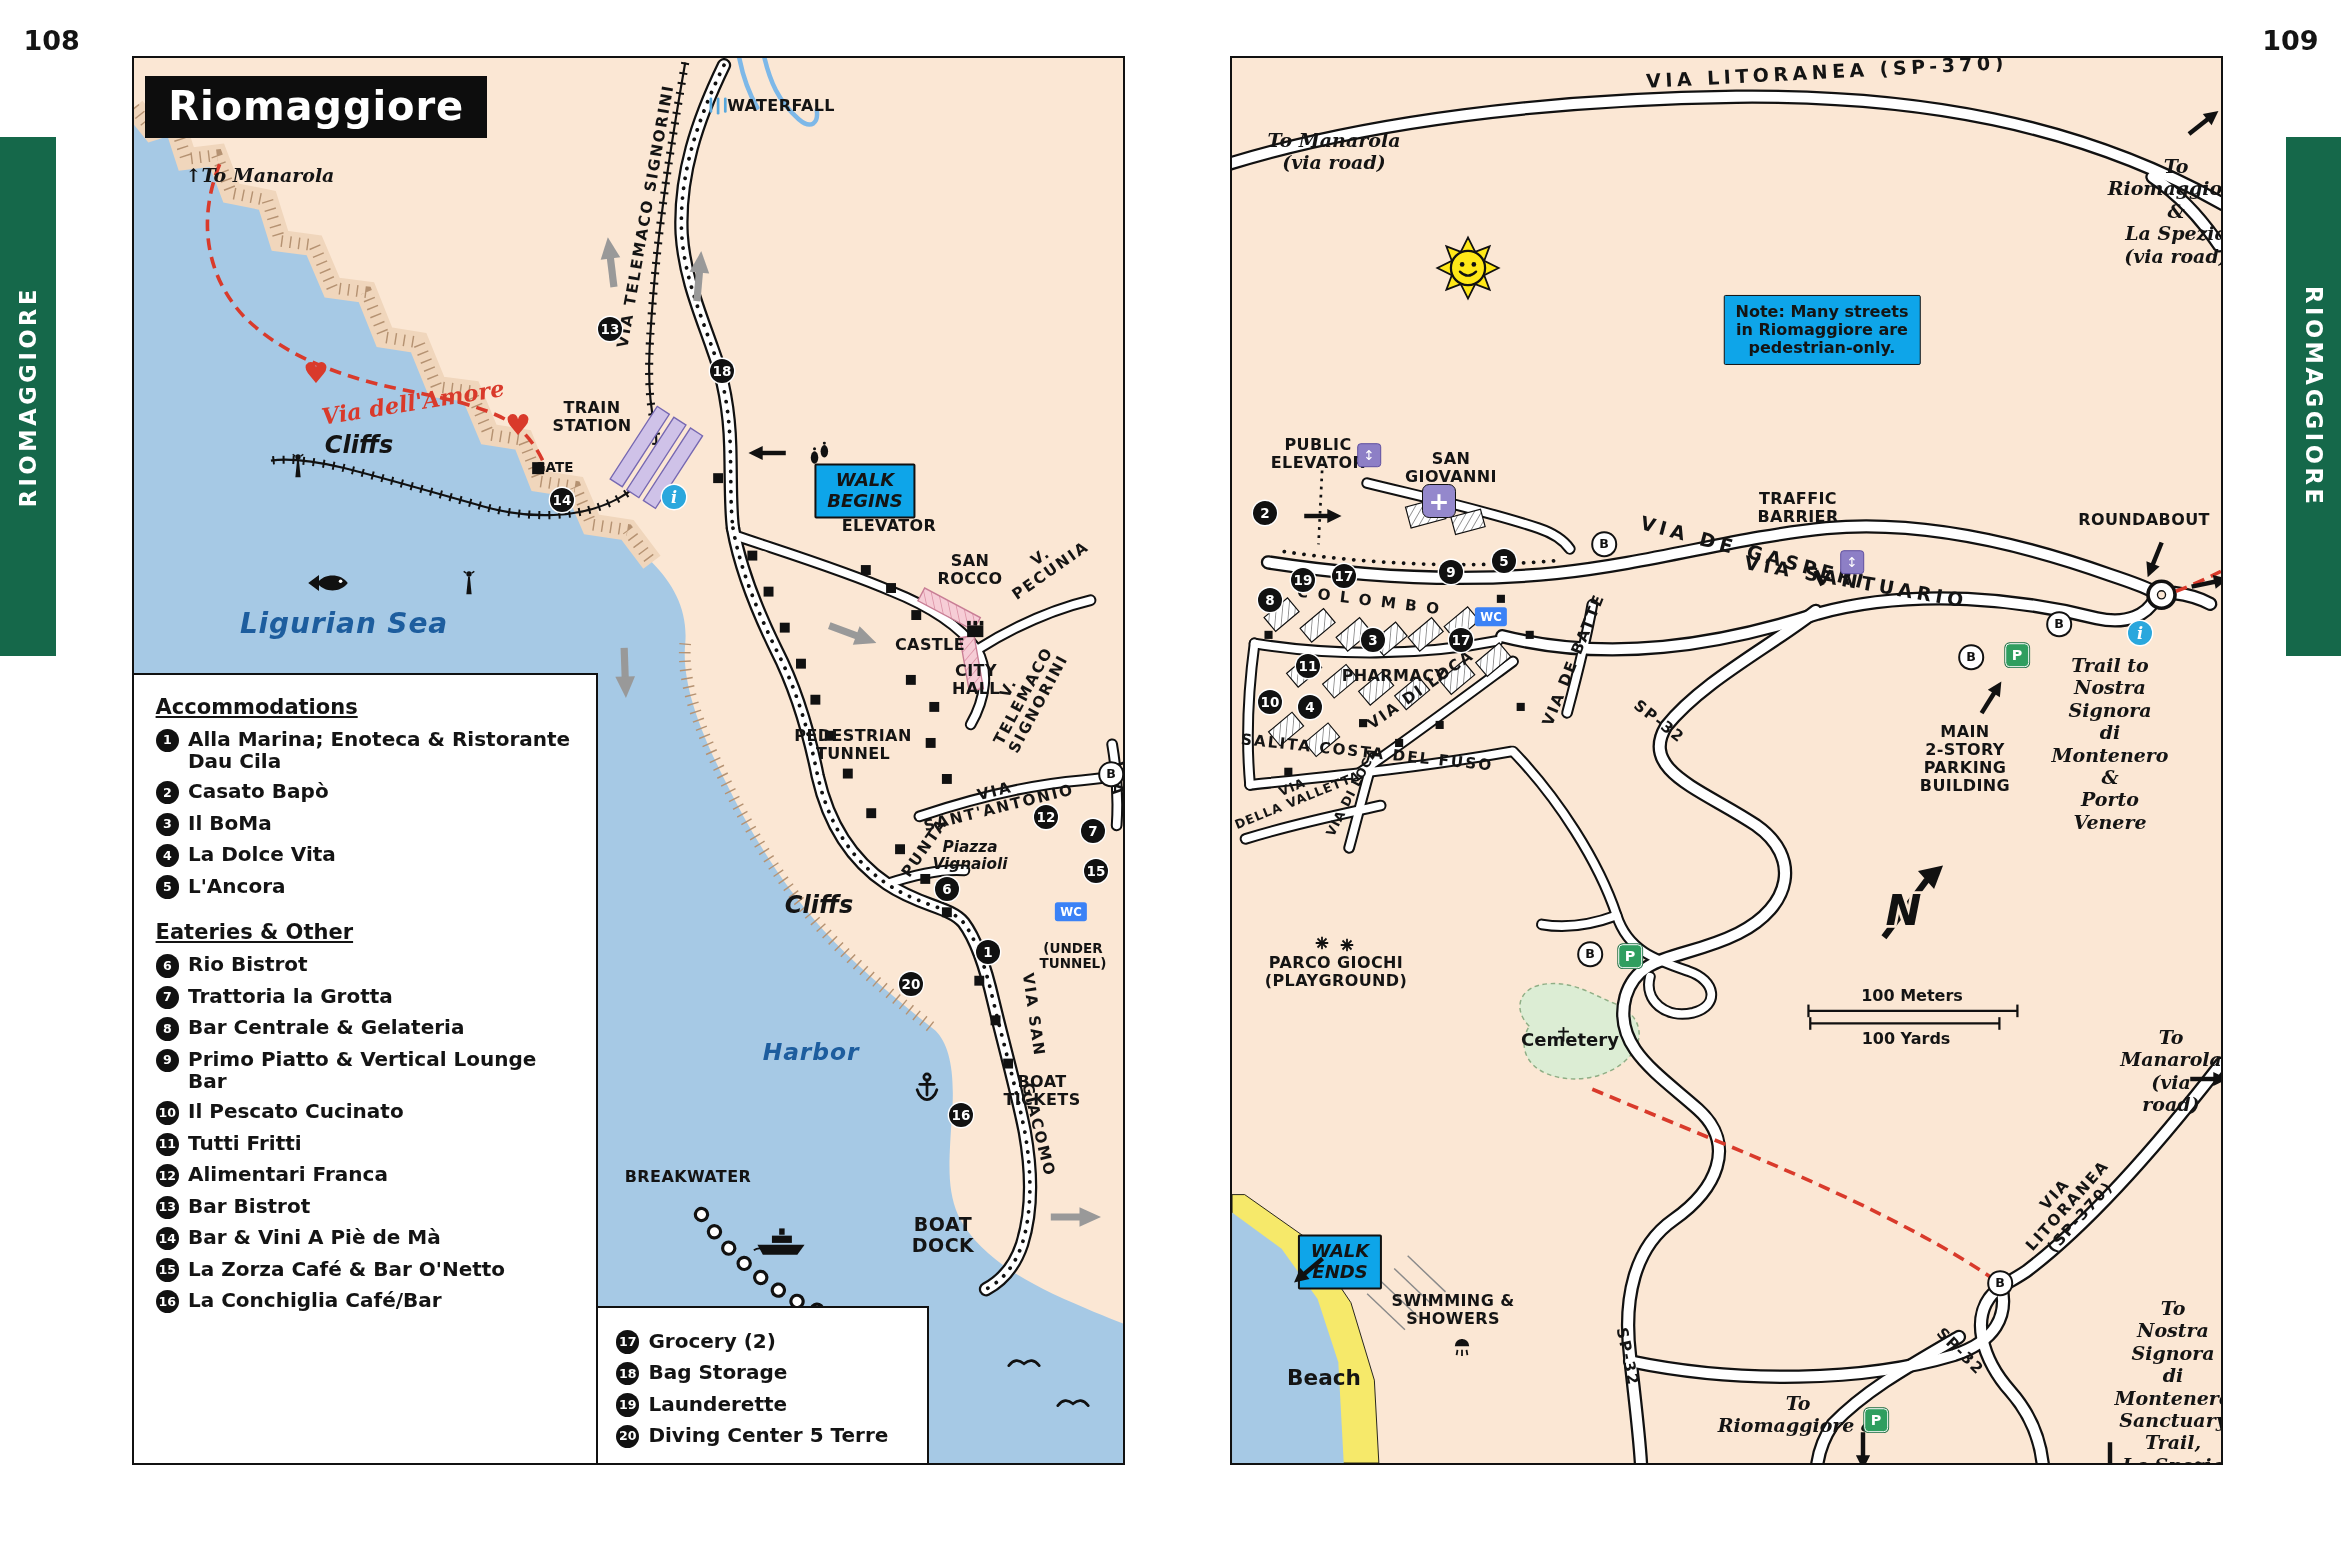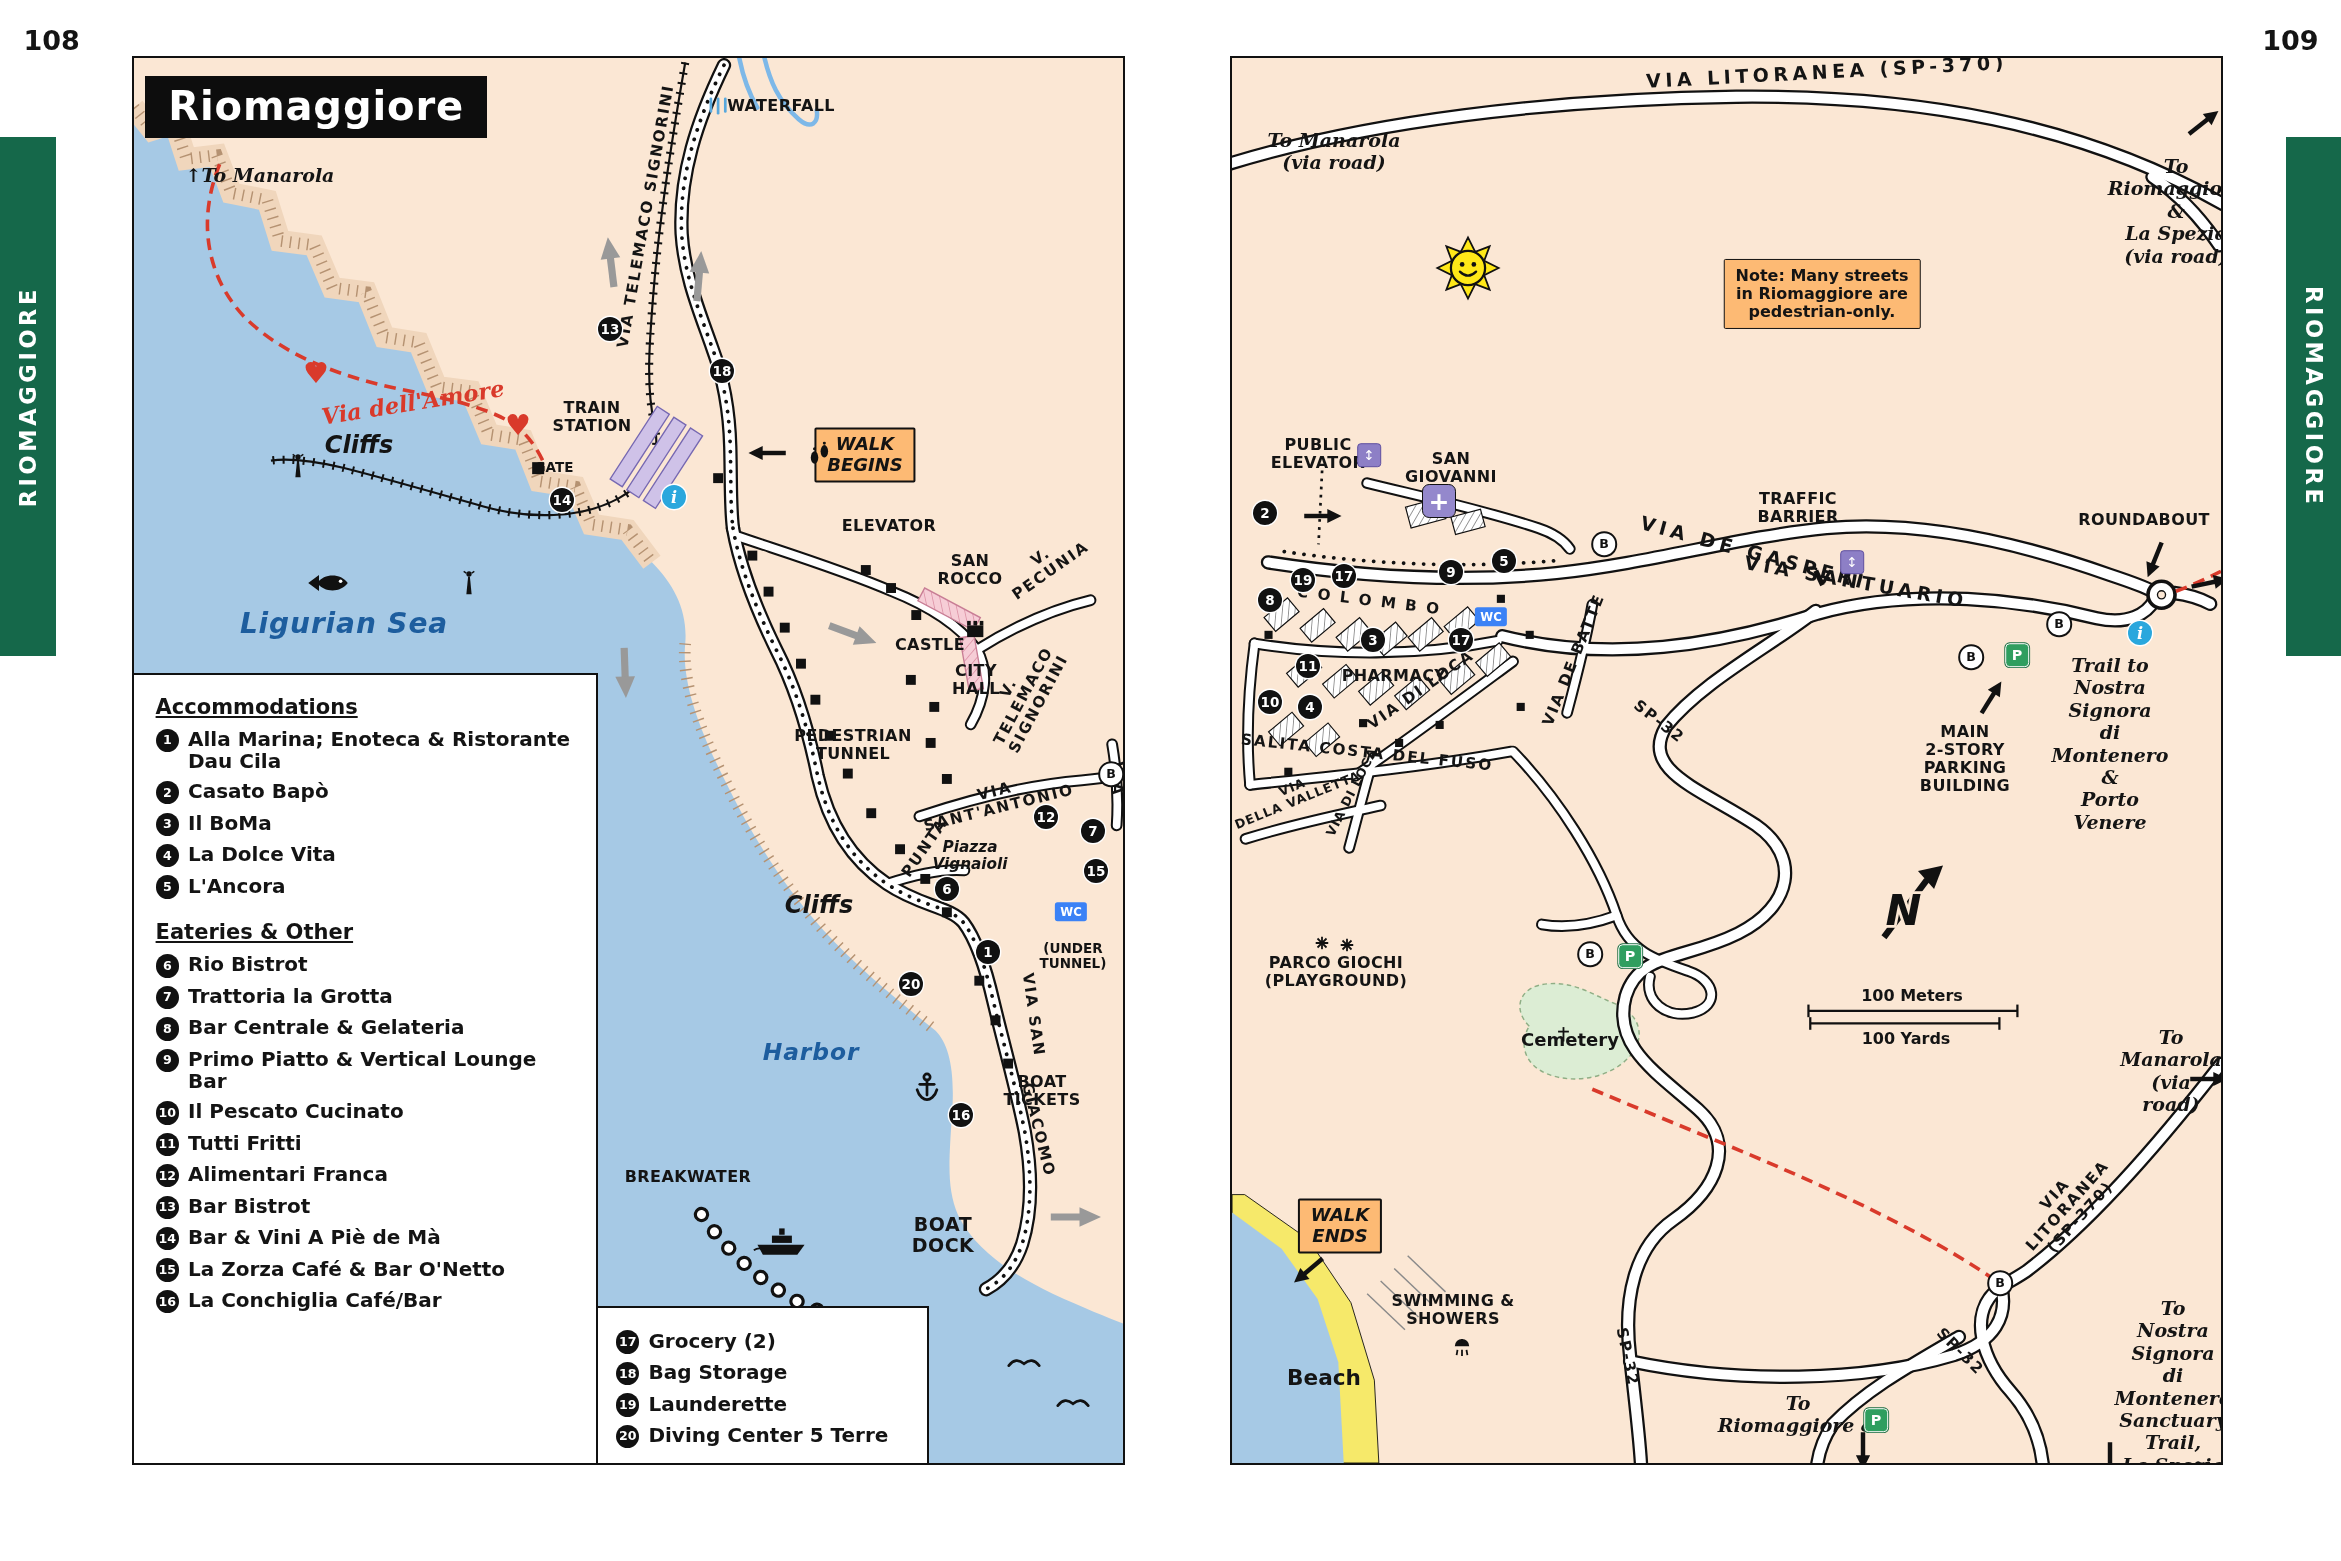--- a/index.html
+++ b/index.html
@@ -30,21 +30,21 @@
   .ital{font-family:"DejaVu Serif","Liberation Serif",serif;font-style:italic;font-size:19px;line-height:1.18;}
   .red{color:#d93a2b;font-style:italic;font-size:22.5px;font-family:"DejaVu Serif","Liberation Serif",serif;}
   .heart{color:#d93a2b;font-size:29px;font-weight:400;}
   .sea{color:#1d5d9e;font-style:italic;font-size:28px;letter-spacing:0.9px;}
   .sea2{color:#1d5d9e;font-style:italic;font-size:23.4px;letter-spacing:0.9px;}
   .script{font-style:italic;font-size:24px;}
   .piazza{font-style:italic;font-size:15.3px;}
   .plain{font-size:16px;}
   .plainbig{font-size:18px;}
   .beach{font-size:21.6px;}
-  .box{background:#fdba74;border:2.7px solid #111;padding:5.4px 10.8px;font-style:italic;font-size:18px;border-radius:1.8px;}
+  .box{background:#0ea5e9;border:2.7px solid #111;padding:5.4px 10.8px;font-style:italic;font-size:18px;border-radius:1.8px;margin-top:36px;}
   .note{font-style:normal;font-size:16px;border-width:1.8px;padding:7.2px 10.8px;}
   
   .mk{position:absolute;display:flex;align-items:center;justify-content:center;z-index:4;}
   .mk-num{width:24px;height:24px;border-radius:50%;background:#111;color:#fff;font-size:13.5px;font-weight:700;
           display:flex;align-items:center;justify-content:center;box-shadow:0 0 0 1.4px #fff;}
   .mk-b{width:21.6px;height:21.6px;border-radius:50%;background:#fff;border:2.3px solid #111;color:#111;
         font-weight:700;font-size:12.6px;display:flex;align-items:center;justify-content:center;}
   .mk-p{width:21.6px;height:21.6px;background:#2f9e5f;color:#fff;border-radius:4.5px;font-weight:700;font-size:14.4px;
         display:flex;align-items:center;justify-content:center;border:1.4px solid #fff;box-shadow:0 0 0 0.9px #1c6b40;}
   .mk-i{width:24px;height:24px;border-radius:50%;background:#2aa7dd;color:#fff;

